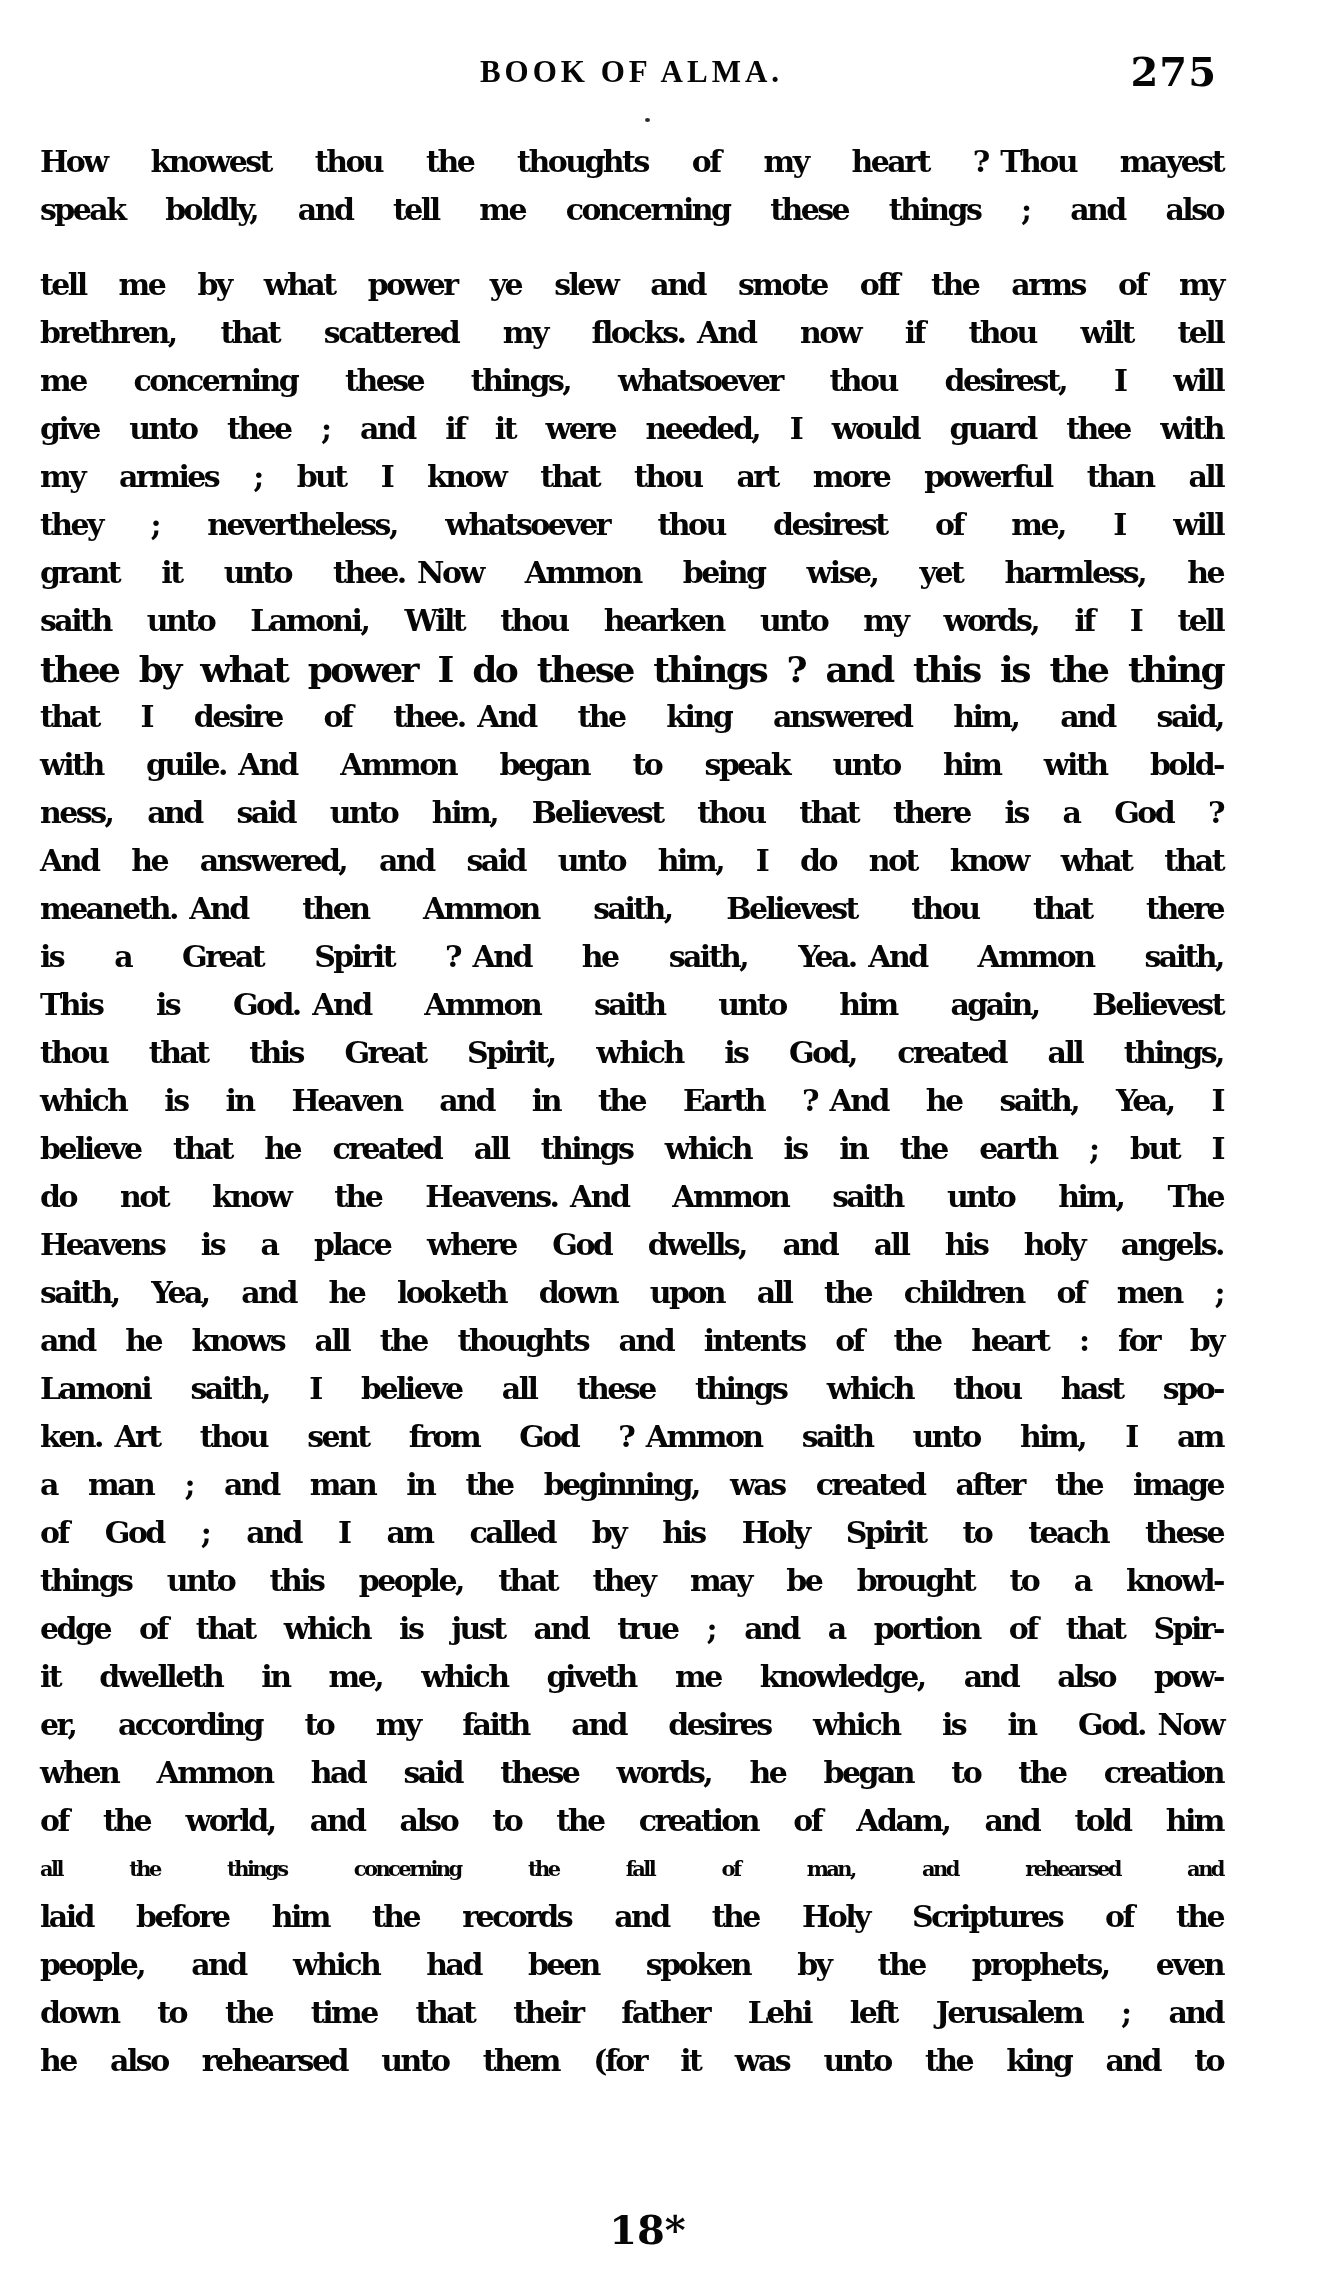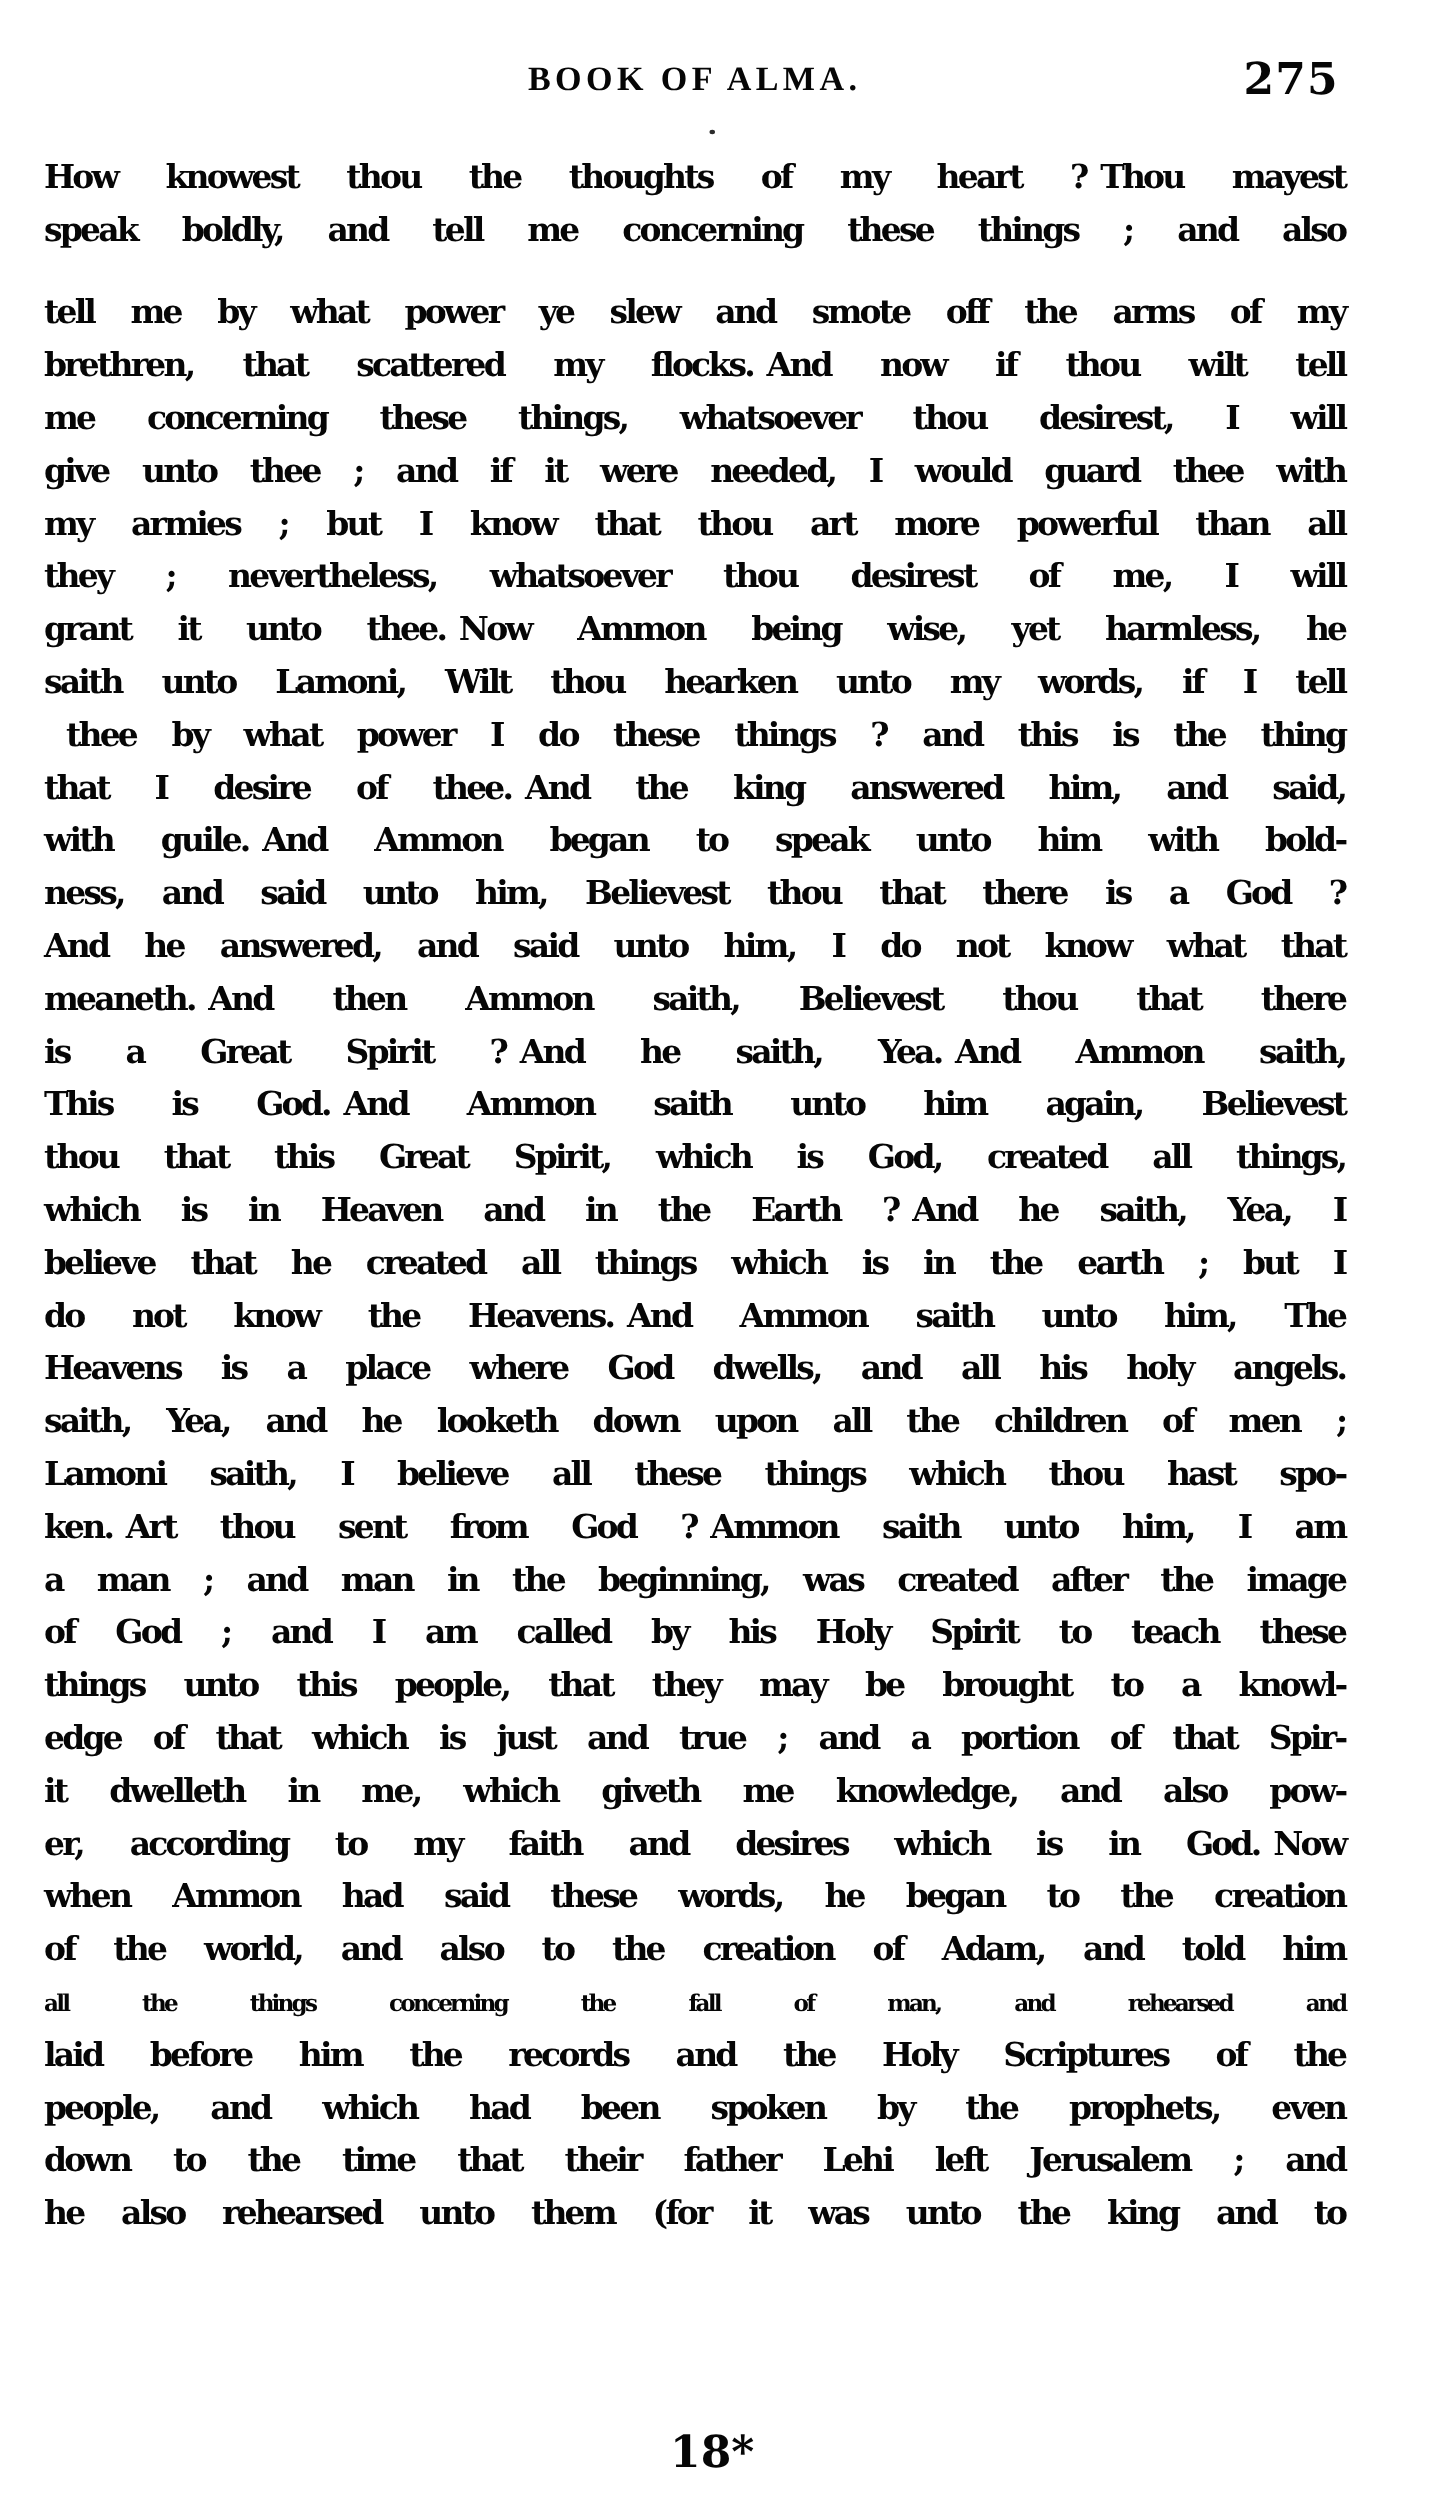--- a/index.html
+++ b/index.html
@@ -87,34 +87,35 @@
       <div class="line" style="letter-spacing: -2.55px; font-size: 30px;">How knowest thou the thoughts of my heart ? Thou mayest</div>
       <div class="line" style="letter-spacing: -2.55px; font-size: 30px;">speak boldly, and tell me concerning these things ; and also</div>
       <div class="line" style="letter-spacing: -2.55px; font-size: 30px; margin-top: 27px;">tell me by what power ye slew and smote off the arms of my</div>
       <div class="line" style="letter-spacing: -2.55px; font-size: 30px;">brethren, that scattered my flocks. And now if thou wilt tell</div>
       <div class="line" style="letter-spacing: -2.55px; font-size: 30px;">me concerning these things, whatsoever thou desirest, I will</div>
       <div class="line" style="letter-spacing: -2.55px; font-size: 30px;">give unto thee ; and if it were needed, I would guard thee with</div>
       <div class="line" style="letter-spacing: -2.55px; font-size: 30px;">my armies ; but I know that thou art more powerful than all</div>
       <div class="line" style="letter-spacing: -2.55px; font-size: 30px;">they ; nevertheless, whatsoever thou desirest of me, I will</div>
       <div class="line" style="letter-spacing: -2.55px; font-size: 30px;">grant it unto thee. Now Ammon being wise, yet harmless, he</div>
       <div class="line" style="letter-spacing: -2.55px; font-size: 30px;">saith unto Lamoni, Wilt thou hearken unto my words, if I tell</div>
-      <div class="line" style="letter-spacing: -2.55px; font-size: 30px; margin-left: 20px;">thee by what power I do these things ? and this is the thing</div>
+      <div class="line" style="letter-spacing: -2.55px; font-size: 36px;">thee by what power I do these things ? and this is the thing</div>
       <div class="line" style="letter-spacing: -2.55px; font-size: 30px;">that I desire of thee. And the king answered him, and said,</div>
       <div class="line" style="letter-spacing: -2.55px; font-size: 30px;">with guile. And Ammon began to speak unto him with bold-</div>
       <div class="line" style="letter-spacing: -2.55px; font-size: 30px;">ness, and said unto him, Believest thou that there is a God ?</div>
       <div class="line" style="letter-spacing: -2.55px; font-size: 30px;">And he answered, and said unto him, I do not know what that</div>
       <div class="line" style="letter-spacing: -2.55px; font-size: 30px;">meaneth. And then Ammon saith, Believest thou that there</div>
       <div class="line" style="letter-spacing: -2.55px; font-size: 30px;">is a Great Spirit ? And he saith, Yea. And Ammon saith,</div>
       <div class="line" style="letter-spacing: -2.55px; font-size: 30px;">This is God. And Ammon saith unto him again, Believest</div>
       <div class="line" style="letter-spacing: -2.55px; font-size: 30px;">thou that this Great Spirit, which is God, created all things,</div>
       <div class="line" style="letter-spacing: -2.55px; font-size: 30px;">which is in Heaven and in the Earth ? And he saith, Yea, I</div>
       <div class="line" style="letter-spacing: -2.55px; font-size: 30px;">believe that he created all things which is in the earth ; but I</div>
       <div class="line" style="letter-spacing: -2.55px; font-size: 30px;">do not know the Heavens. And Ammon saith unto him, The</div>
       <div class="line" style="letter-spacing: -2.55px; font-size: 30px;">Heavens is a place where God dwells, and all his holy angels.</div>
       <div class="line" style="letter-spacing: -2.55px; font-size: 30px;">saith, Yea, and he looketh down upon all the children of men ;</div>
+      <div class="line" style="letter-spacing: -2.55px; font-size: 30px;">and he knows all the thoughts and intents of the heart : for by</div>
       <div class="line" style="letter-spacing: -2.55px; font-size: 30px;">Lamoni saith, I believe all these things which thou hast spo-</div>
       <div class="line" style="letter-spacing: -2.55px; font-size: 30px;">ken. Art thou sent from God ? Ammon saith unto him, I am</div>
       <div class="line" style="letter-spacing: -2.55px; font-size: 30px;">a man ; and man in the beginning, was created after the image</div>
       <div class="line" style="letter-spacing: -2.55px; font-size: 30px;">of God ; and I am called by his Holy Spirit to teach these</div>
       <div class="line" style="letter-spacing: -2.55px; font-size: 30px;">things unto this people, that they may be brought to a knowl-</div>
       <div class="line" style="letter-spacing: -2.55px; font-size: 30px;">edge of that which is just and true ; and a portion of that Spir-</div>
       <div class="line" style="letter-spacing: -2.55px; font-size: 30px;">it dwelleth in me, which giveth me knowledge, and also pow-</div>
       <div class="line" style="letter-spacing: -2.55px; font-size: 30px;">er, according to my faith and desires which is in God. Now</div>
       <div class="line" style="letter-spacing: -2.55px; font-size: 30px;">when Ammon had said these words, he began to the creation</div>
       <div class="line" style="letter-spacing: -2.55px; font-size: 30px;">of the world, and also to the creation of Adam, and told him</div>

